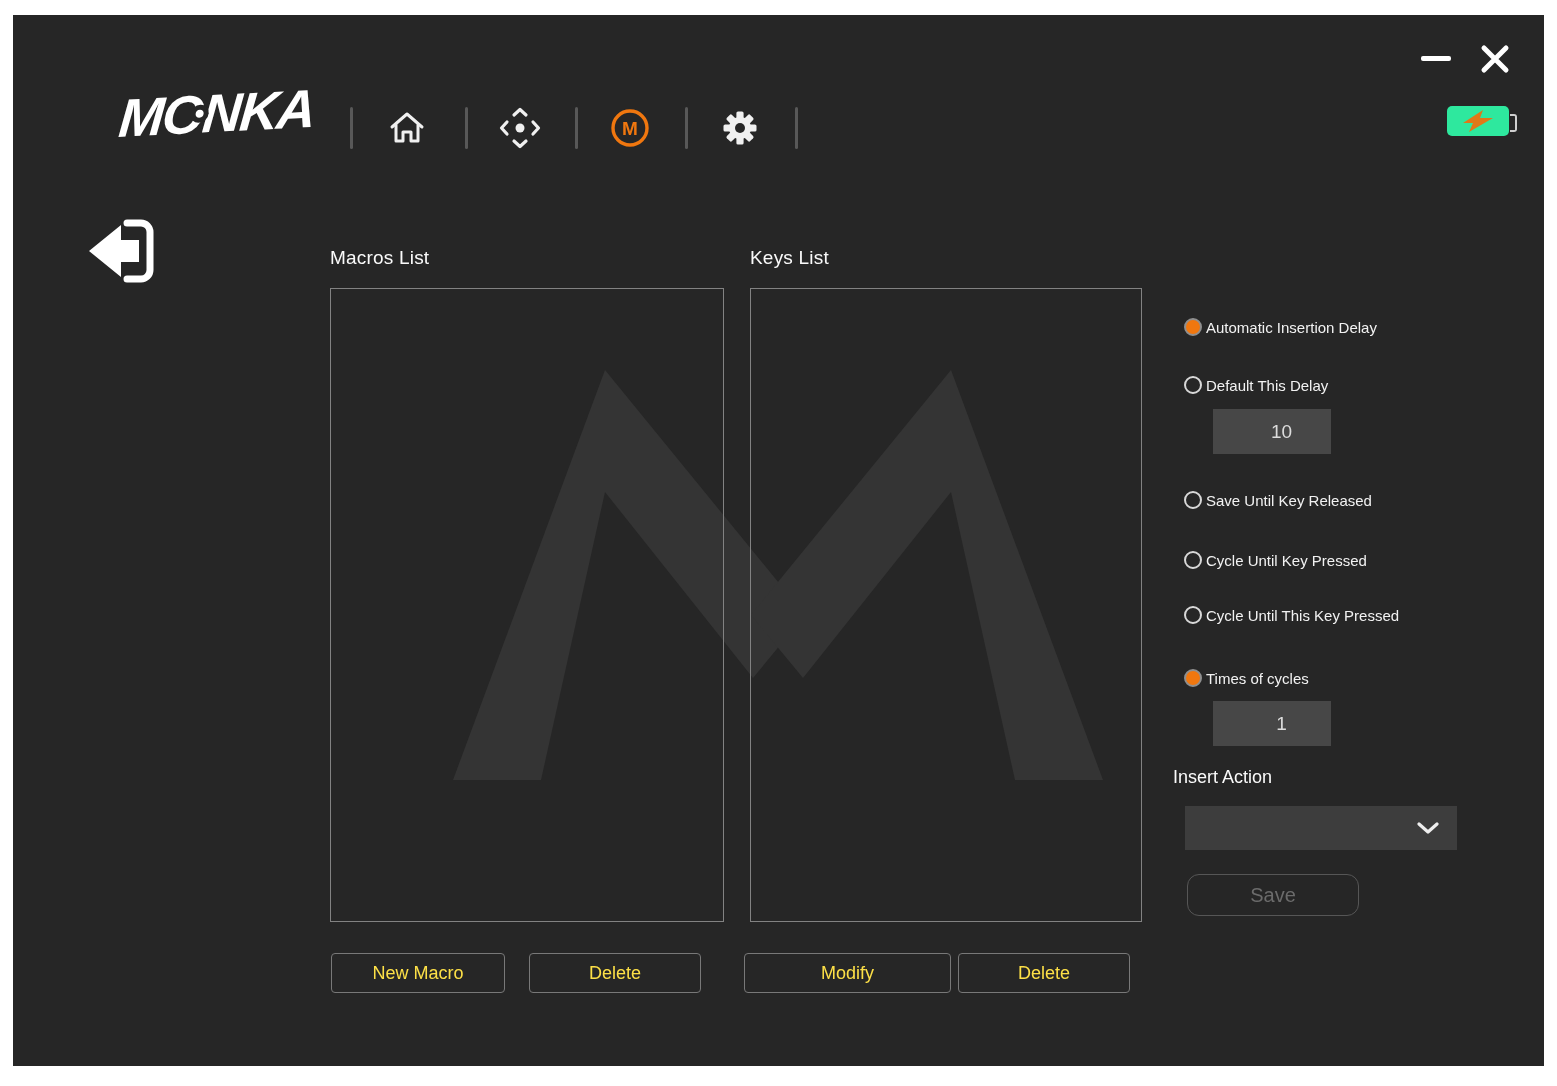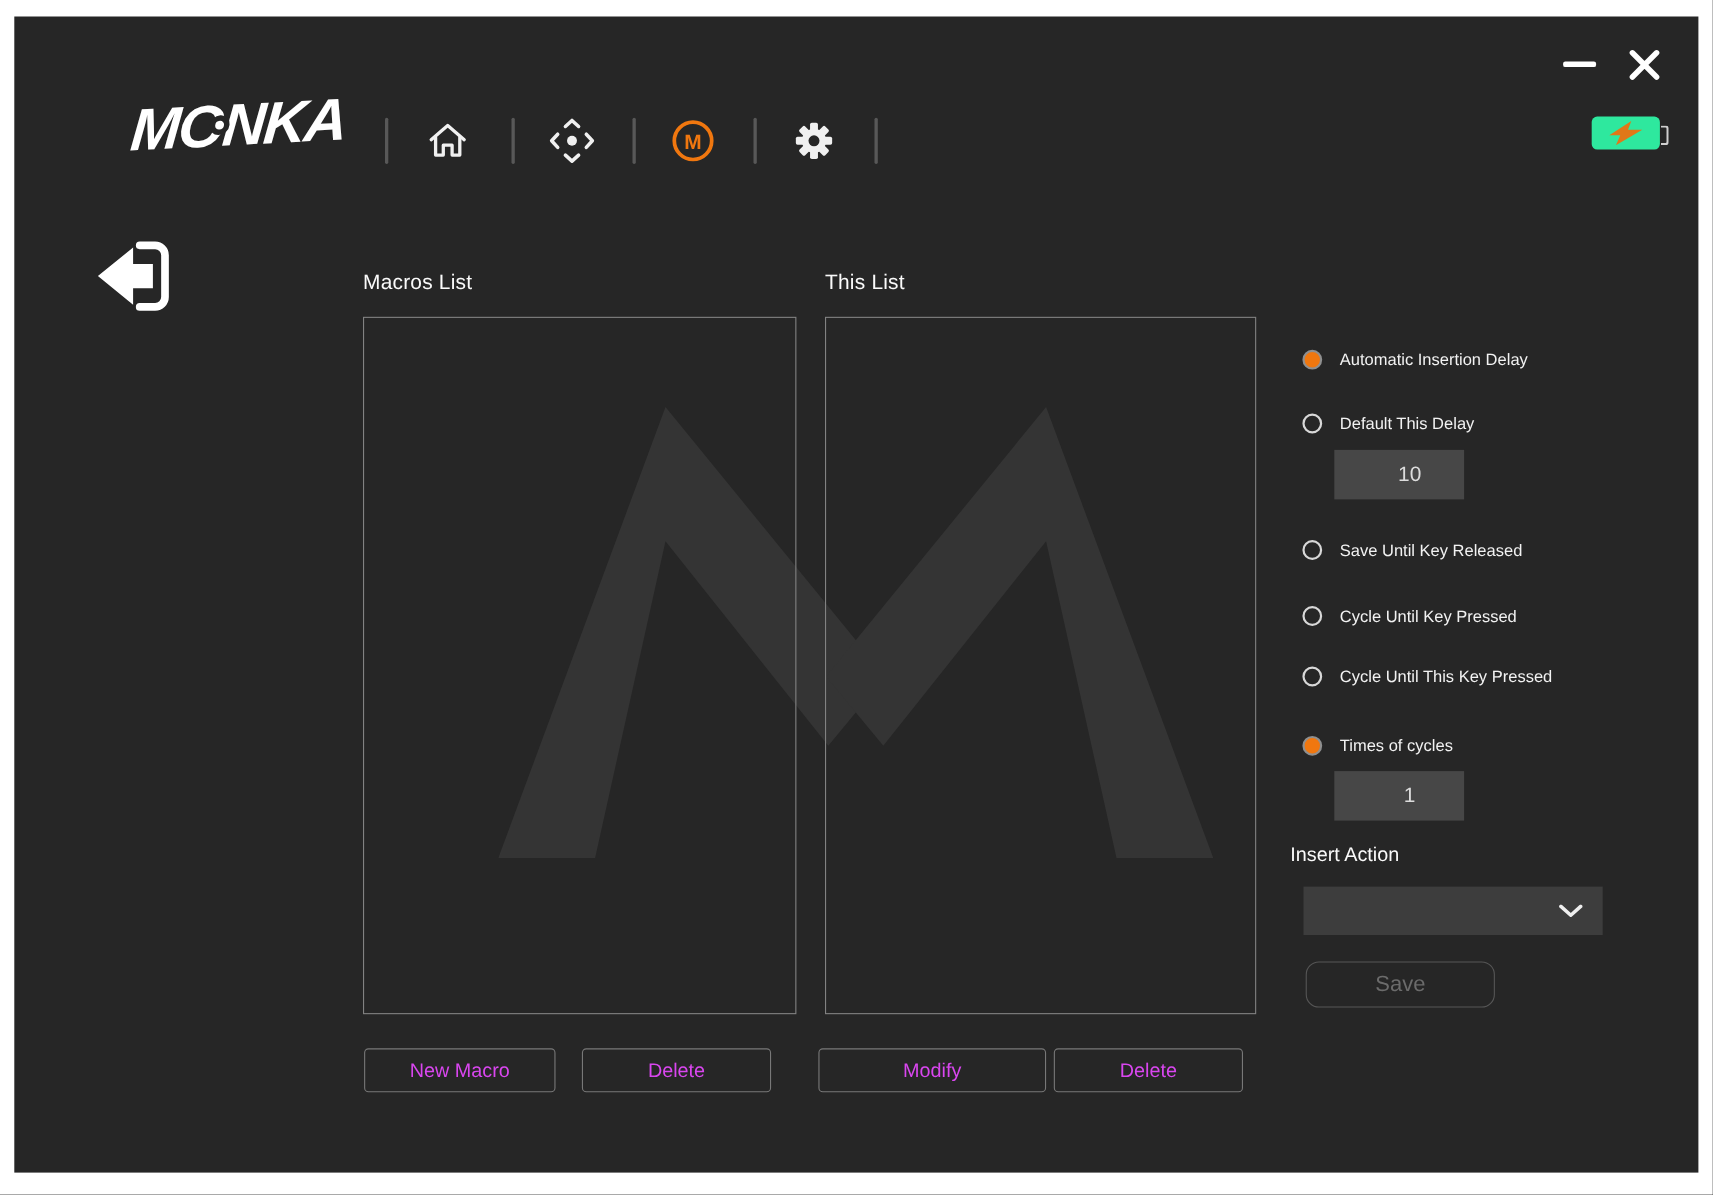--- a/index.html
+++ b/index.html
@@ -27,33 +27,33 @@
 
   
   .panel-title{top:232px;font-size:19px;color:#fafafa;letter-spacing:0.2px;}
   .listbox{top:273px;height:632px;border:1px solid #828282;background:transparent;z-index:2;cursor:default;}
   #macros-box{left:317px;width:392px;}
   #keys-box{left:737px;width:390px;}
   .watermark{left:440px;top:355px;width:650px;height:410px;z-index:1;}
 
   .btn{
     top:938px;height:40px;border:1px solid #787878;border-radius:4px;
-    background:transparent;color:#d946ef;font-size:18px;display:flex;
+    background:transparent;color:#fde047;font-size:18px;display:flex;
     align-items:center;justify-content:center;box-sizing:border-box;cursor:pointer;
     font-family:"Liberation Sans", sans-serif;
   }
 
   
   .start-btn{
     left:1170px;top:230px;width:280px;height:44px;border:1px solid #969696;border-radius:4px;
     display:flex;align-items:center;justify-content:center;font-size:15px;color:#f5f5f5;
     box-sizing:border-box;cursor:pointer;background:transparent;
   }
   .rec-dot{position:absolute;left:26px;top:14px;width:15px;height:15px;border-radius:50%;background:#ee1111;}
-  .opt-row{left:1171px;height:22px;display:flex;align-items:center;gap:16px;cursor:pointer;}
+  .opt-row{left:1171px;height:22px;display:flex;align-items:center;gap:4px;cursor:pointer;}
   .radio{width:18px;height:18px;border-radius:50%;box-sizing:border-box;flex:0 0 auto;}
   .radio.off{border:2px solid #d8d8d8;background:transparent;}
   .radio.on{border:2px solid #8f8f8f;background:#f0770f;}
   .opt-label{font-size:15px;color:#f2f2f2;white-space:nowrap;}
   .numfield{
     left:1200px;width:118px;height:45px;background:#474747;border:none;outline:none;
     color:#dcdcdc;font-size:19px;text-align:center;box-sizing:border-box;
     font-family:"Liberation Sans", sans-serif;
     padding-left:21px;
   }
@@ -151,21 +151,21 @@
   </svg>
 
   <svg class="abs watermark" viewBox="0 0 650 410">
     <g fill="#343434">
       <polygon points="0,410 152,0 352,245 300,308 152,122 88,410"></polygon>
       <polygon points="650,410 498,0 298,245 350,308 498,122 562,410"></polygon>
     </g>
   </svg>
 
   <div class="abs panel-title" style="left:317px">Macros List</div>
-  <div class="abs panel-title" style="left:737px">This List</div>
+  <div class="abs panel-title" style="left:737px">Keys List</div>
 
   <div class="abs listbox" id="macros-box"></div>
   <div class="abs listbox" id="keys-box"></div>
 
   <button class="abs btn" style="left:318px;width:174px">New Macro</button>
   <button class="abs btn" style="left:516px;width:172px">Delete</button>
   <button class="abs btn" style="left:731px;width:207px">Modify</button>
   <button class="abs btn" style="left:945px;width:172px">Delete</button>
 
 

